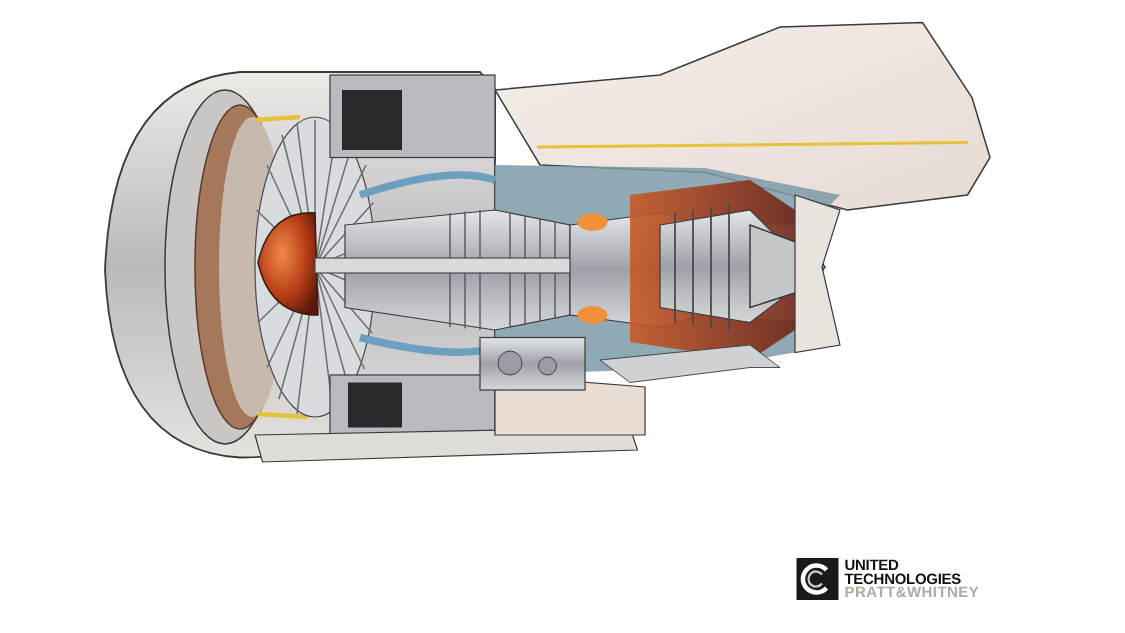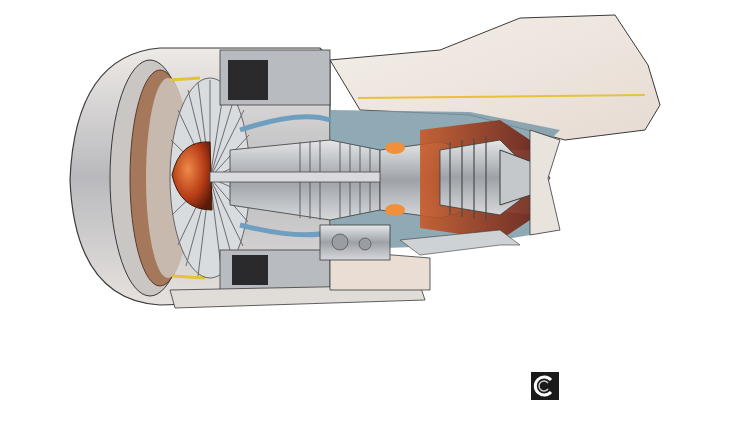--- a/index.html
+++ b/index.html
@@ -135,13 +135,18 @@
   </g>
 </svg>
 
 <div class="logo">
   <div class="logo-mark">
     <svg width="28" height="28" viewBox="0 0 28 28">
       <path d="M20,8 A9,9 0 1 0 20,20" stroke="#ffffff" stroke-width="3" fill="none"></path>
       <path d="M17,11 A5,5 0 1 0 17,17" stroke="#cccccc" stroke-width="1.5" fill="none"></path>
     </svg>
   </div>
+  <div class="logo-text">
+    <span class="logo-line1">UNITED</span>
+    <span class="logo-line2">TECHNOLOGIES</span>
+    <span class="logo-line3">PRATT&amp;WHITNEY</span>
+  </div>
 </div>
 
 </body></html>

